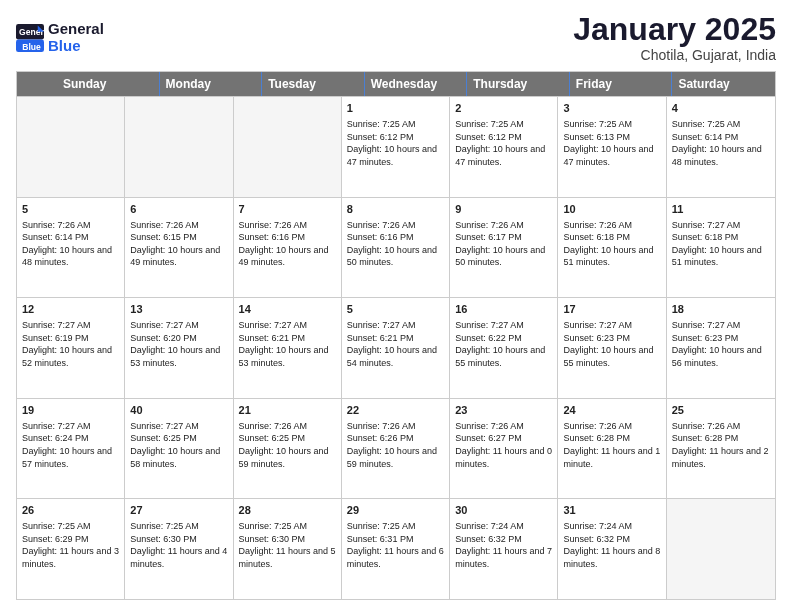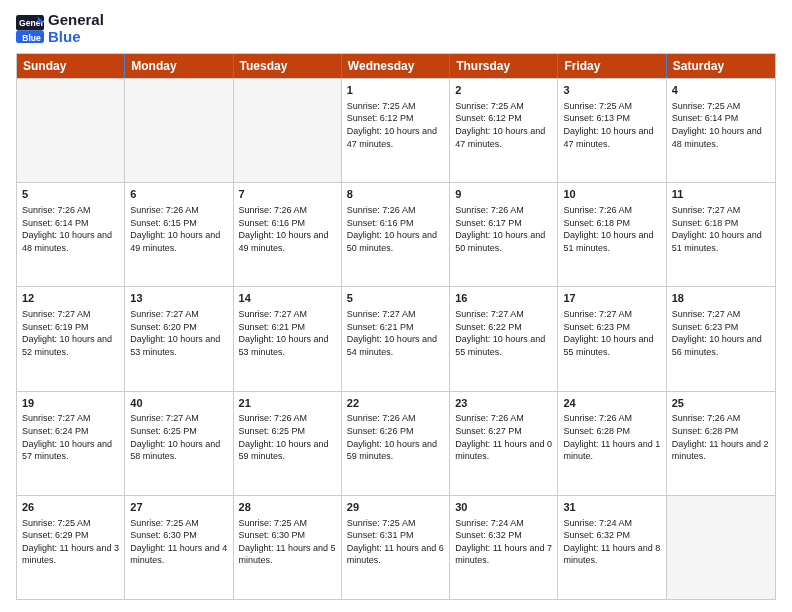--- a/index.html
+++ b/index.html
@@ -47,21 +47,22 @@
     }
     .calendar {
       flex: 1;
       display: flex;
       flex-direction: column;
       border: 1px solid #ccc;
     }
     .cal-header-row {
       display: grid;
       grid-template-columns: repeat(7, 1fr);
-      background: #c2410c;
+      background: #737373;
+      padding-left: 40px;
     }
     .cal-header-cell {
       color: #fff;
       font-size: 12px;
       font-weight: bold;
       padding: 5px 6px;
       border-right: 1px solid #4a7fd4;
       text-align: left;
     }
     .cal-header-cell:last-child { border-right: none; }
@@ -110,20 +111,24 @@
         <text x="4" y="14" font-size="11" font-weight="bold" fill="white" font-family="Arial">General</text>
         <rect x="0" y="20" width="36" height="16" rx="3" fill="#2563eb"></rect>
         <text x="8" y="33" font-size="11" font-weight="bold" fill="white" font-family="Arial">Blue</text>
         <polygon points="28,2 36,10 28,10" fill="#2563eb"></polygon>
       </svg>
       <div style="display:flex;flex-direction:column;line-height:1.1;">
         <span style="font-size:15px;font-weight:bold;color:#1a1a2e;">General</span>
         <span style="font-size:15px;font-weight:bold;color:#2563eb;">Blue</span>
       </div>
     </div>
+    <div class="title-block">
+      <div class="month-title">January 2025</div>
+      <div class="location">Chotila, Gujarat, India</div>
+    </div>
   </div>
 
   <div class="calendar">
     <div class="cal-header-row">
     <div class="cal-header-cell">Sunday</div>
         <div class="cal-header-cell">Monday</div>
         <div class="cal-header-cell">Tuesday</div>
         <div class="cal-header-cell">Wednesday</div>
         <div class="cal-header-cell">Thursday</div>
         <div class="cal-header-cell">Friday</div>

